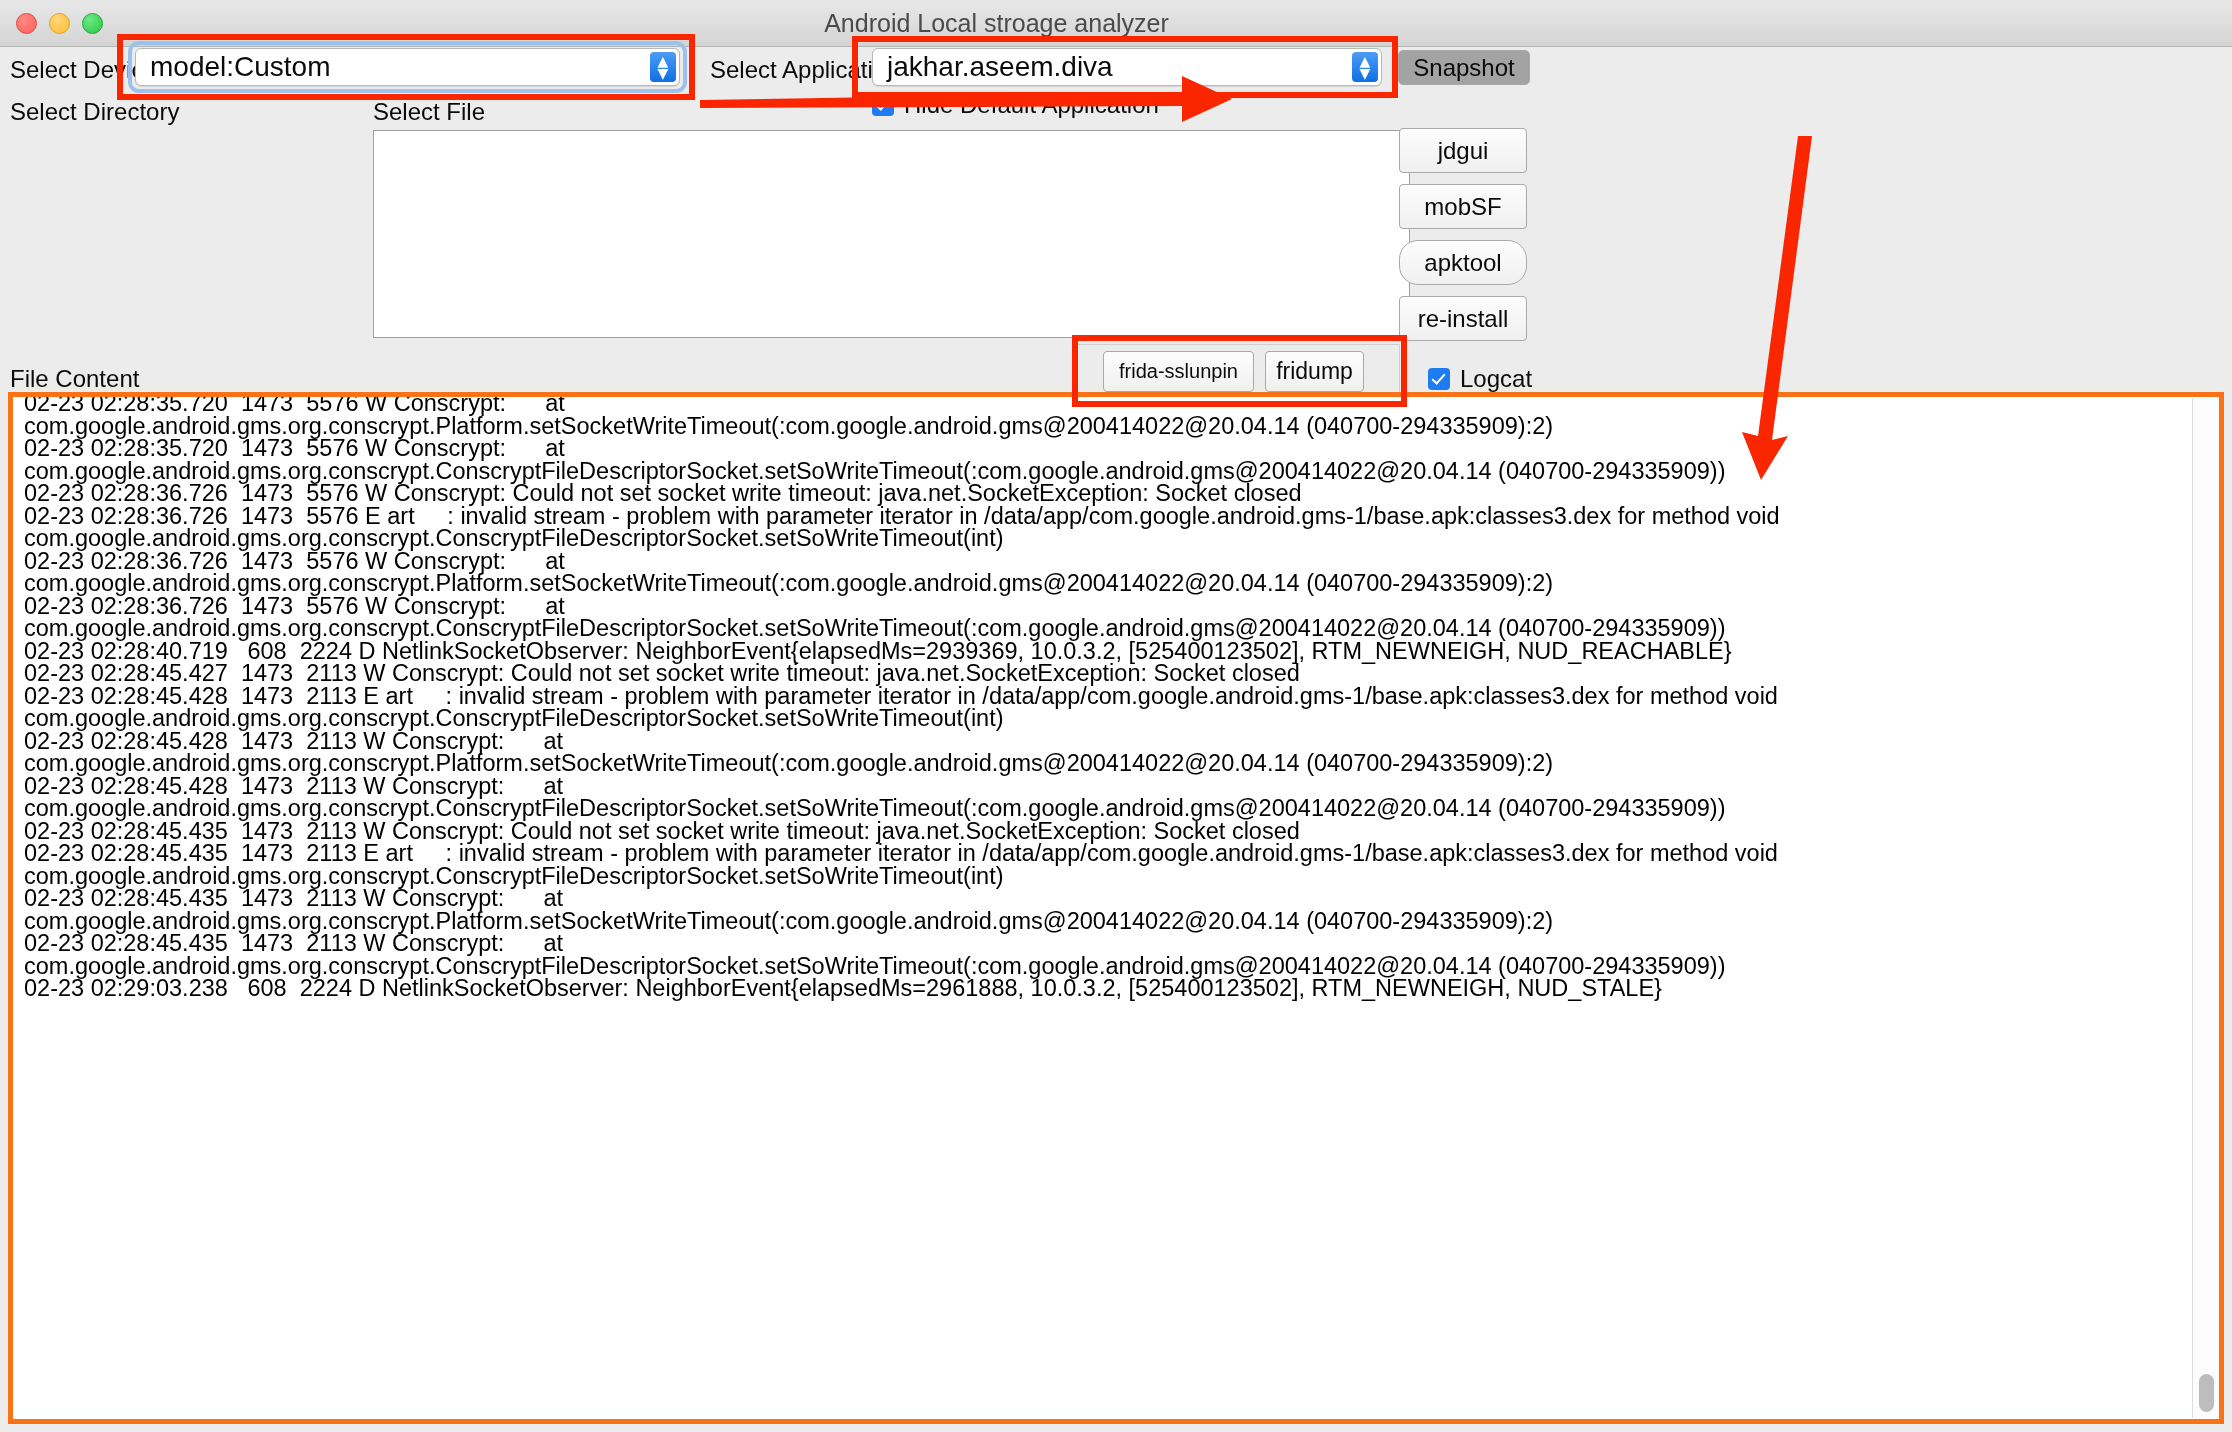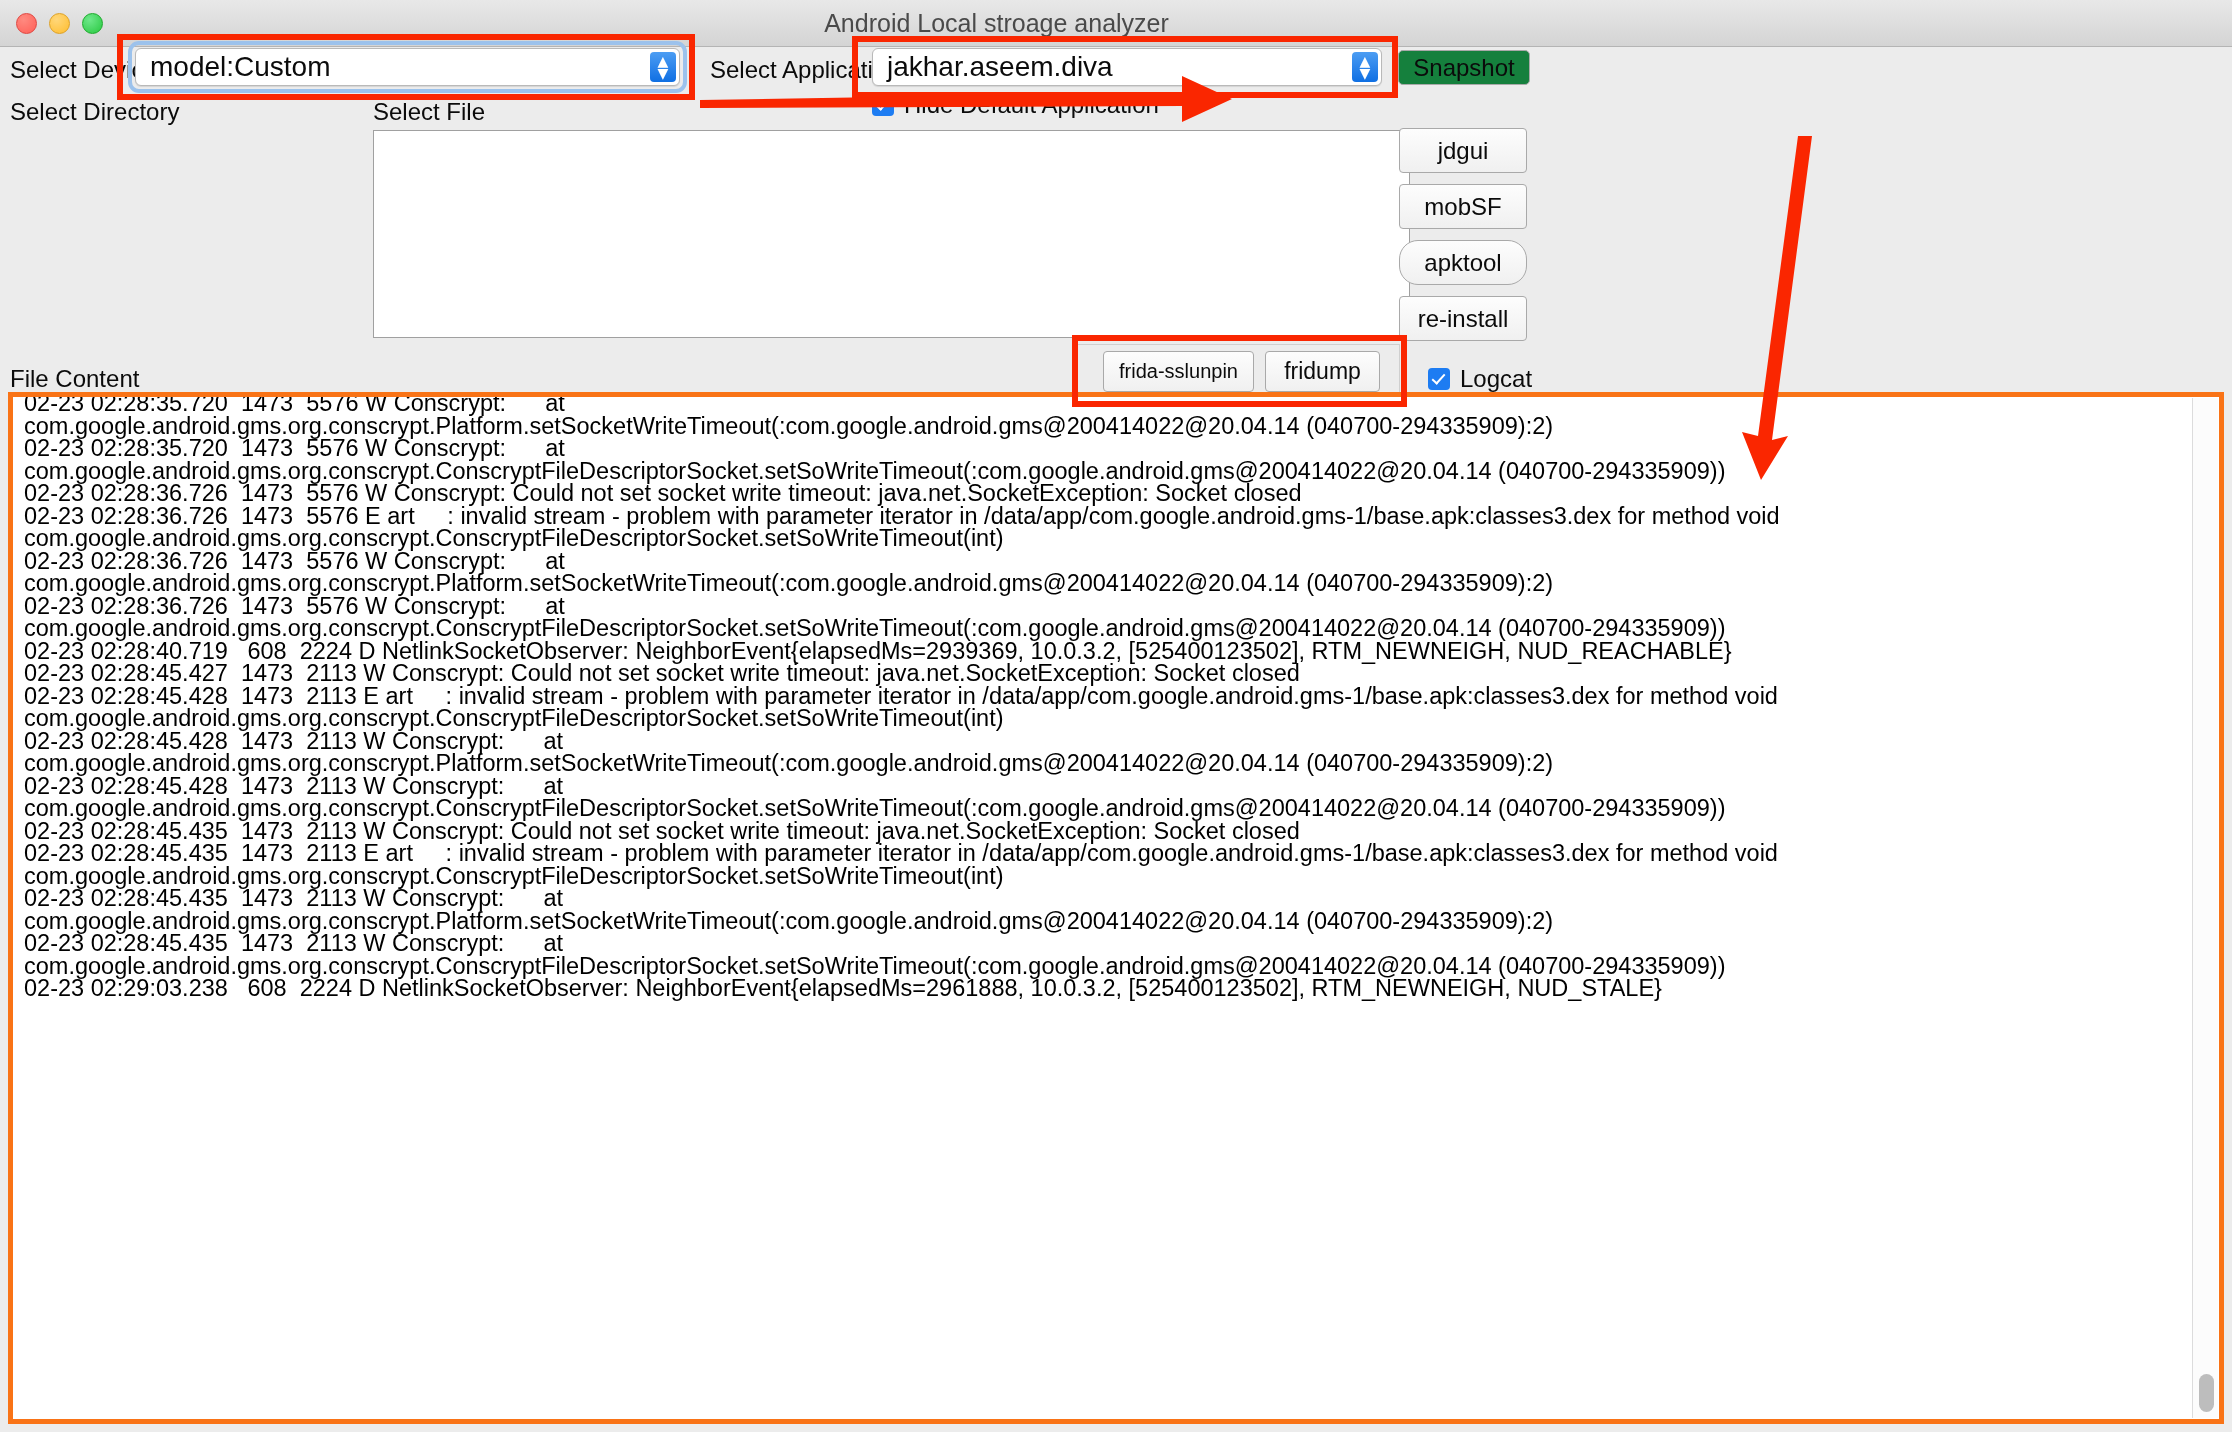--- a/index.html
+++ b/index.html
@@ -131,21 +131,21 @@
     color: #0b0b0b;
     display: flex;
     align-items: center;
     justify-content: center;
     cursor: pointer;
     font-family: "Liberation Sans", sans-serif;
   }
   #btn-snapshot {
     left: 1398px; top: 50px;
     width: 132px; height: 35px;
-    background: #15803d;
+    background: #a3a3a3;
     border-radius: 5px;
   }
 
   
   .cbrow {
     position: absolute;
     display: flex;
     align-items: center;
     gap: 10px;
   }
@@ -209,21 +209,21 @@
   
   #frida-panel {
     position: absolute;
     left: 1077px; top: 344px;
     width: 323px; height: 55px;
     background: #ececec;
     border: 1px solid #cfcfcf;
     box-sizing: border-box;
   }
   #btn-frida-sslunpin { left: 1103px; top: 351px; width: 151px; height: 41px; font-size: 20px; }
-  #btn-fridump        { left: 1265px; top: 351px; width: 115px; height: 41px; font-size: 23px; }
+  #btn-fridump        { left: 1265px; top: 351px; width: 99px; height: 41px; font-size: 23px; }
 
   
   #content-wrap {
     position: absolute;
     left: 8px; top: 392px;
     width: 2216px; height: 1032px;
     background: #ffffff;
     border: 5px solid #f97316;
     box-sizing: border-box;
     overflow: hidden;

